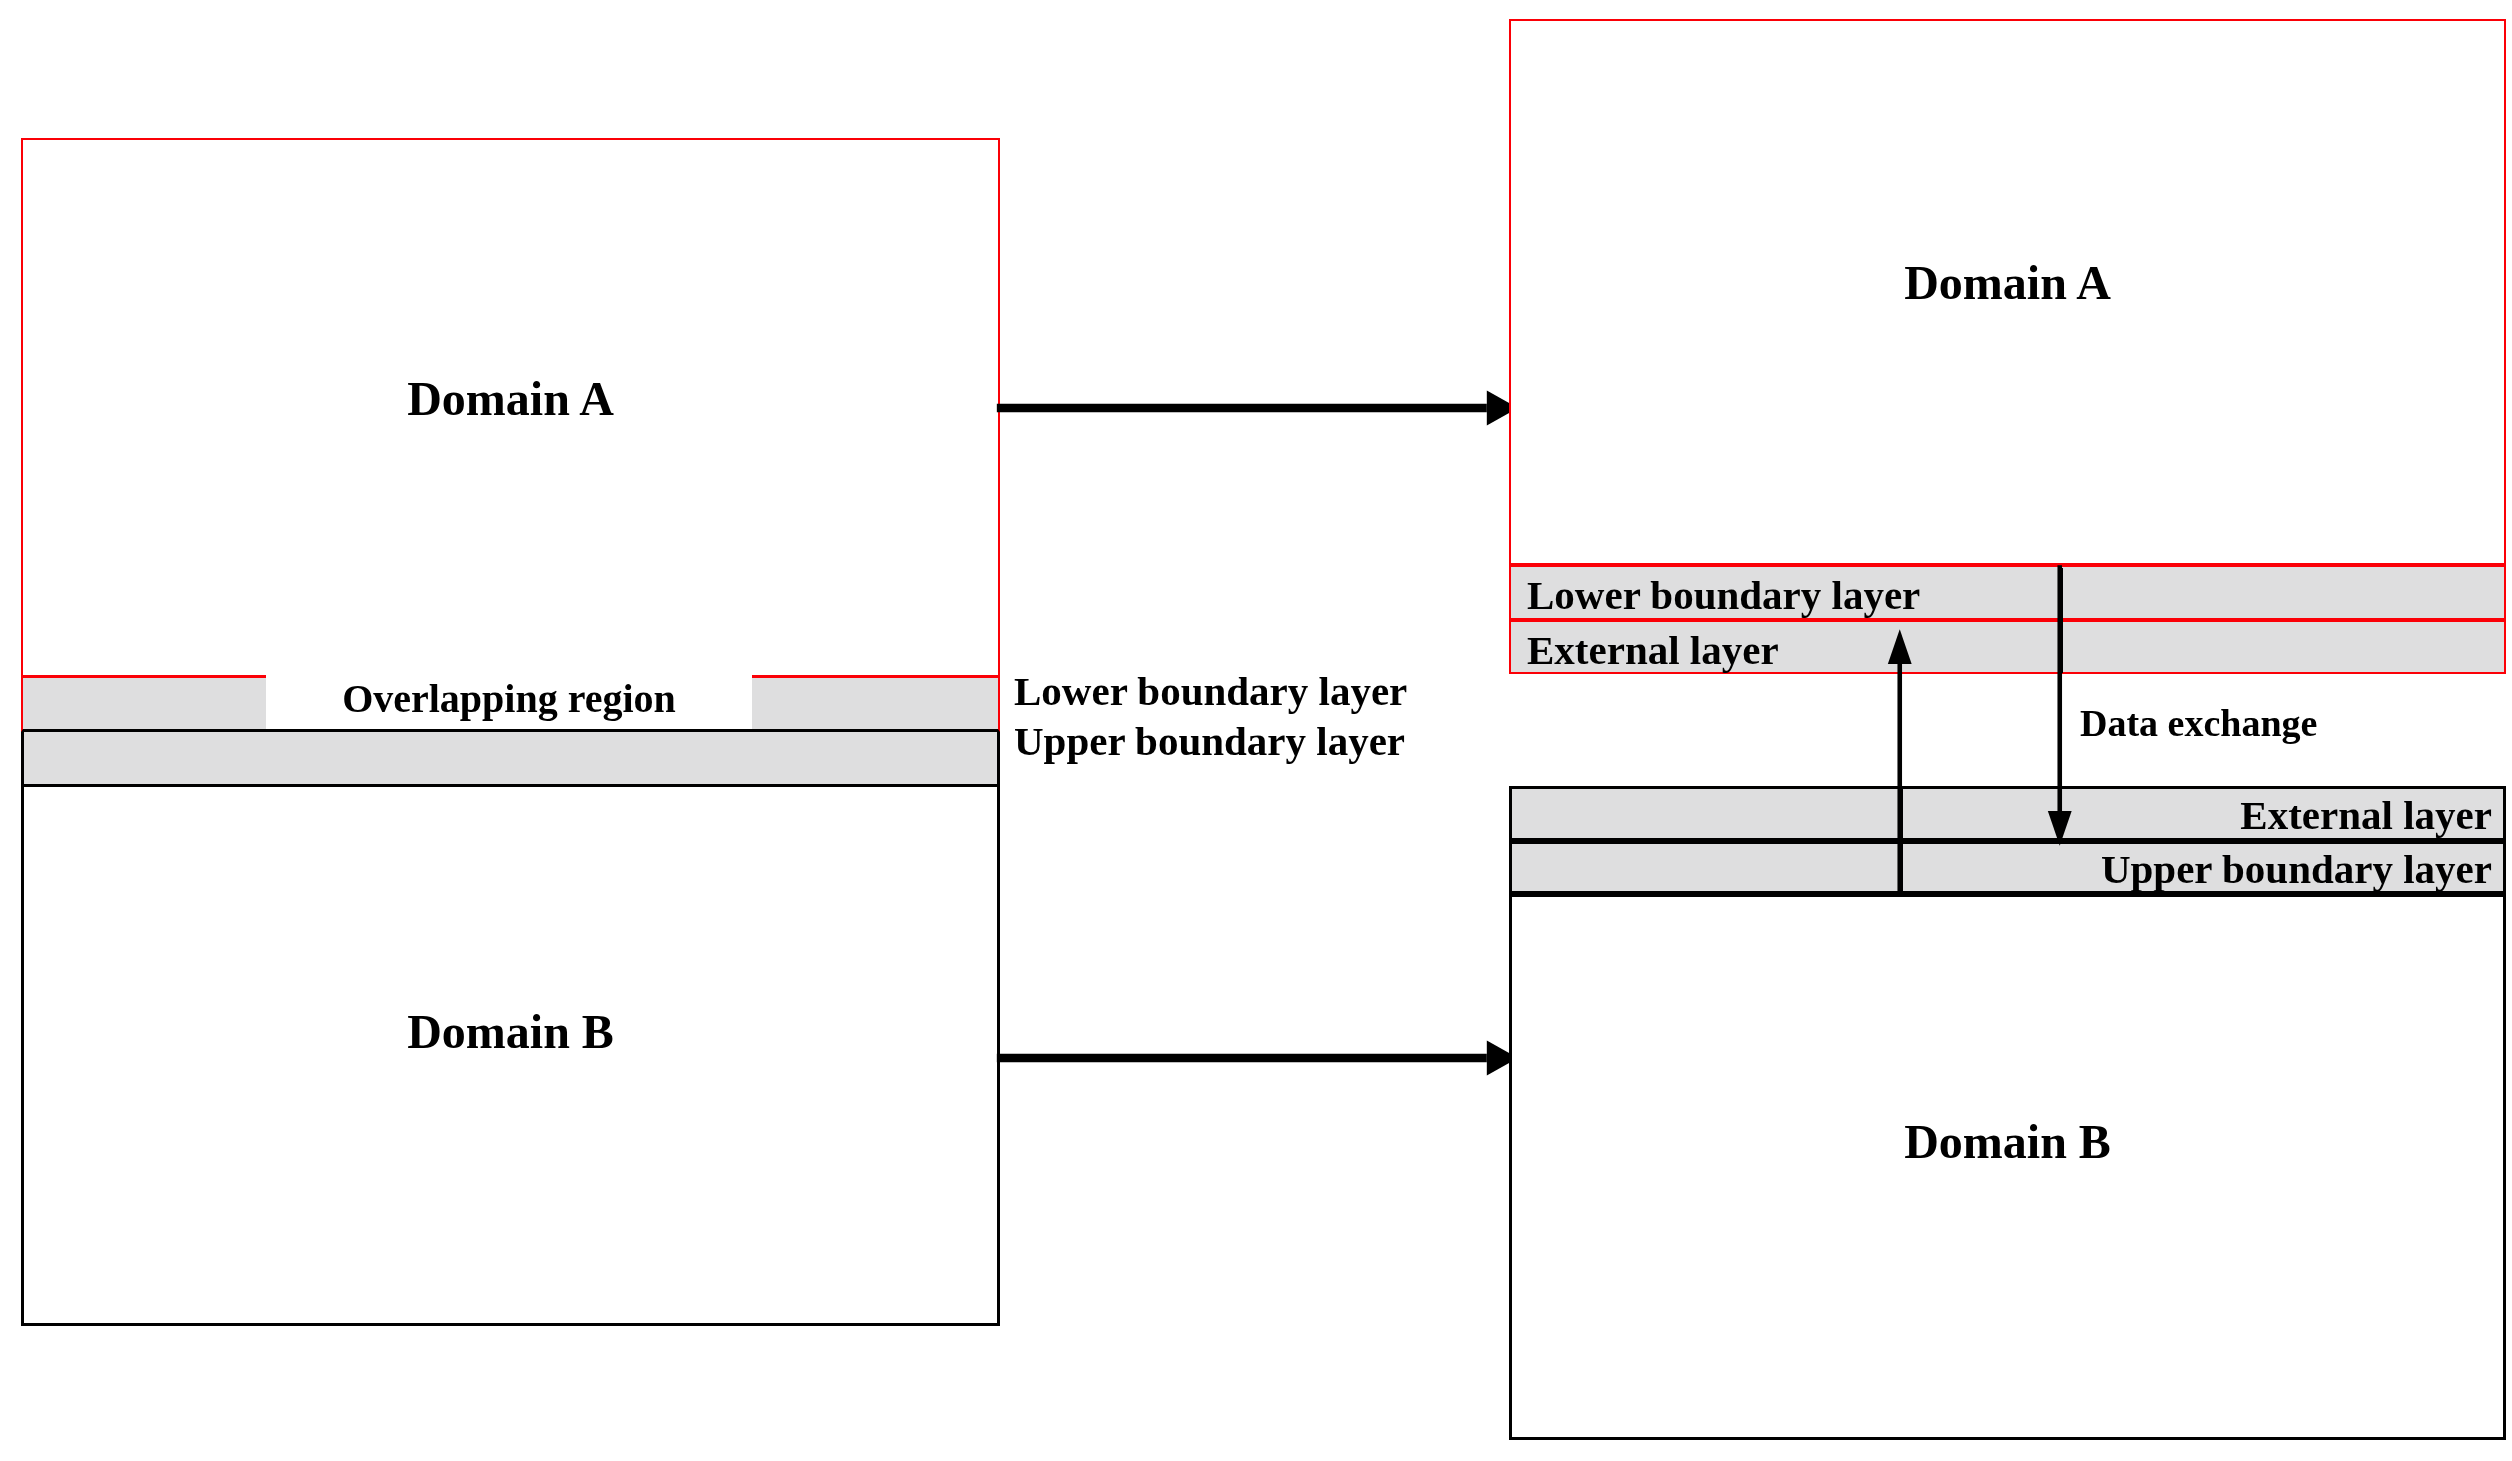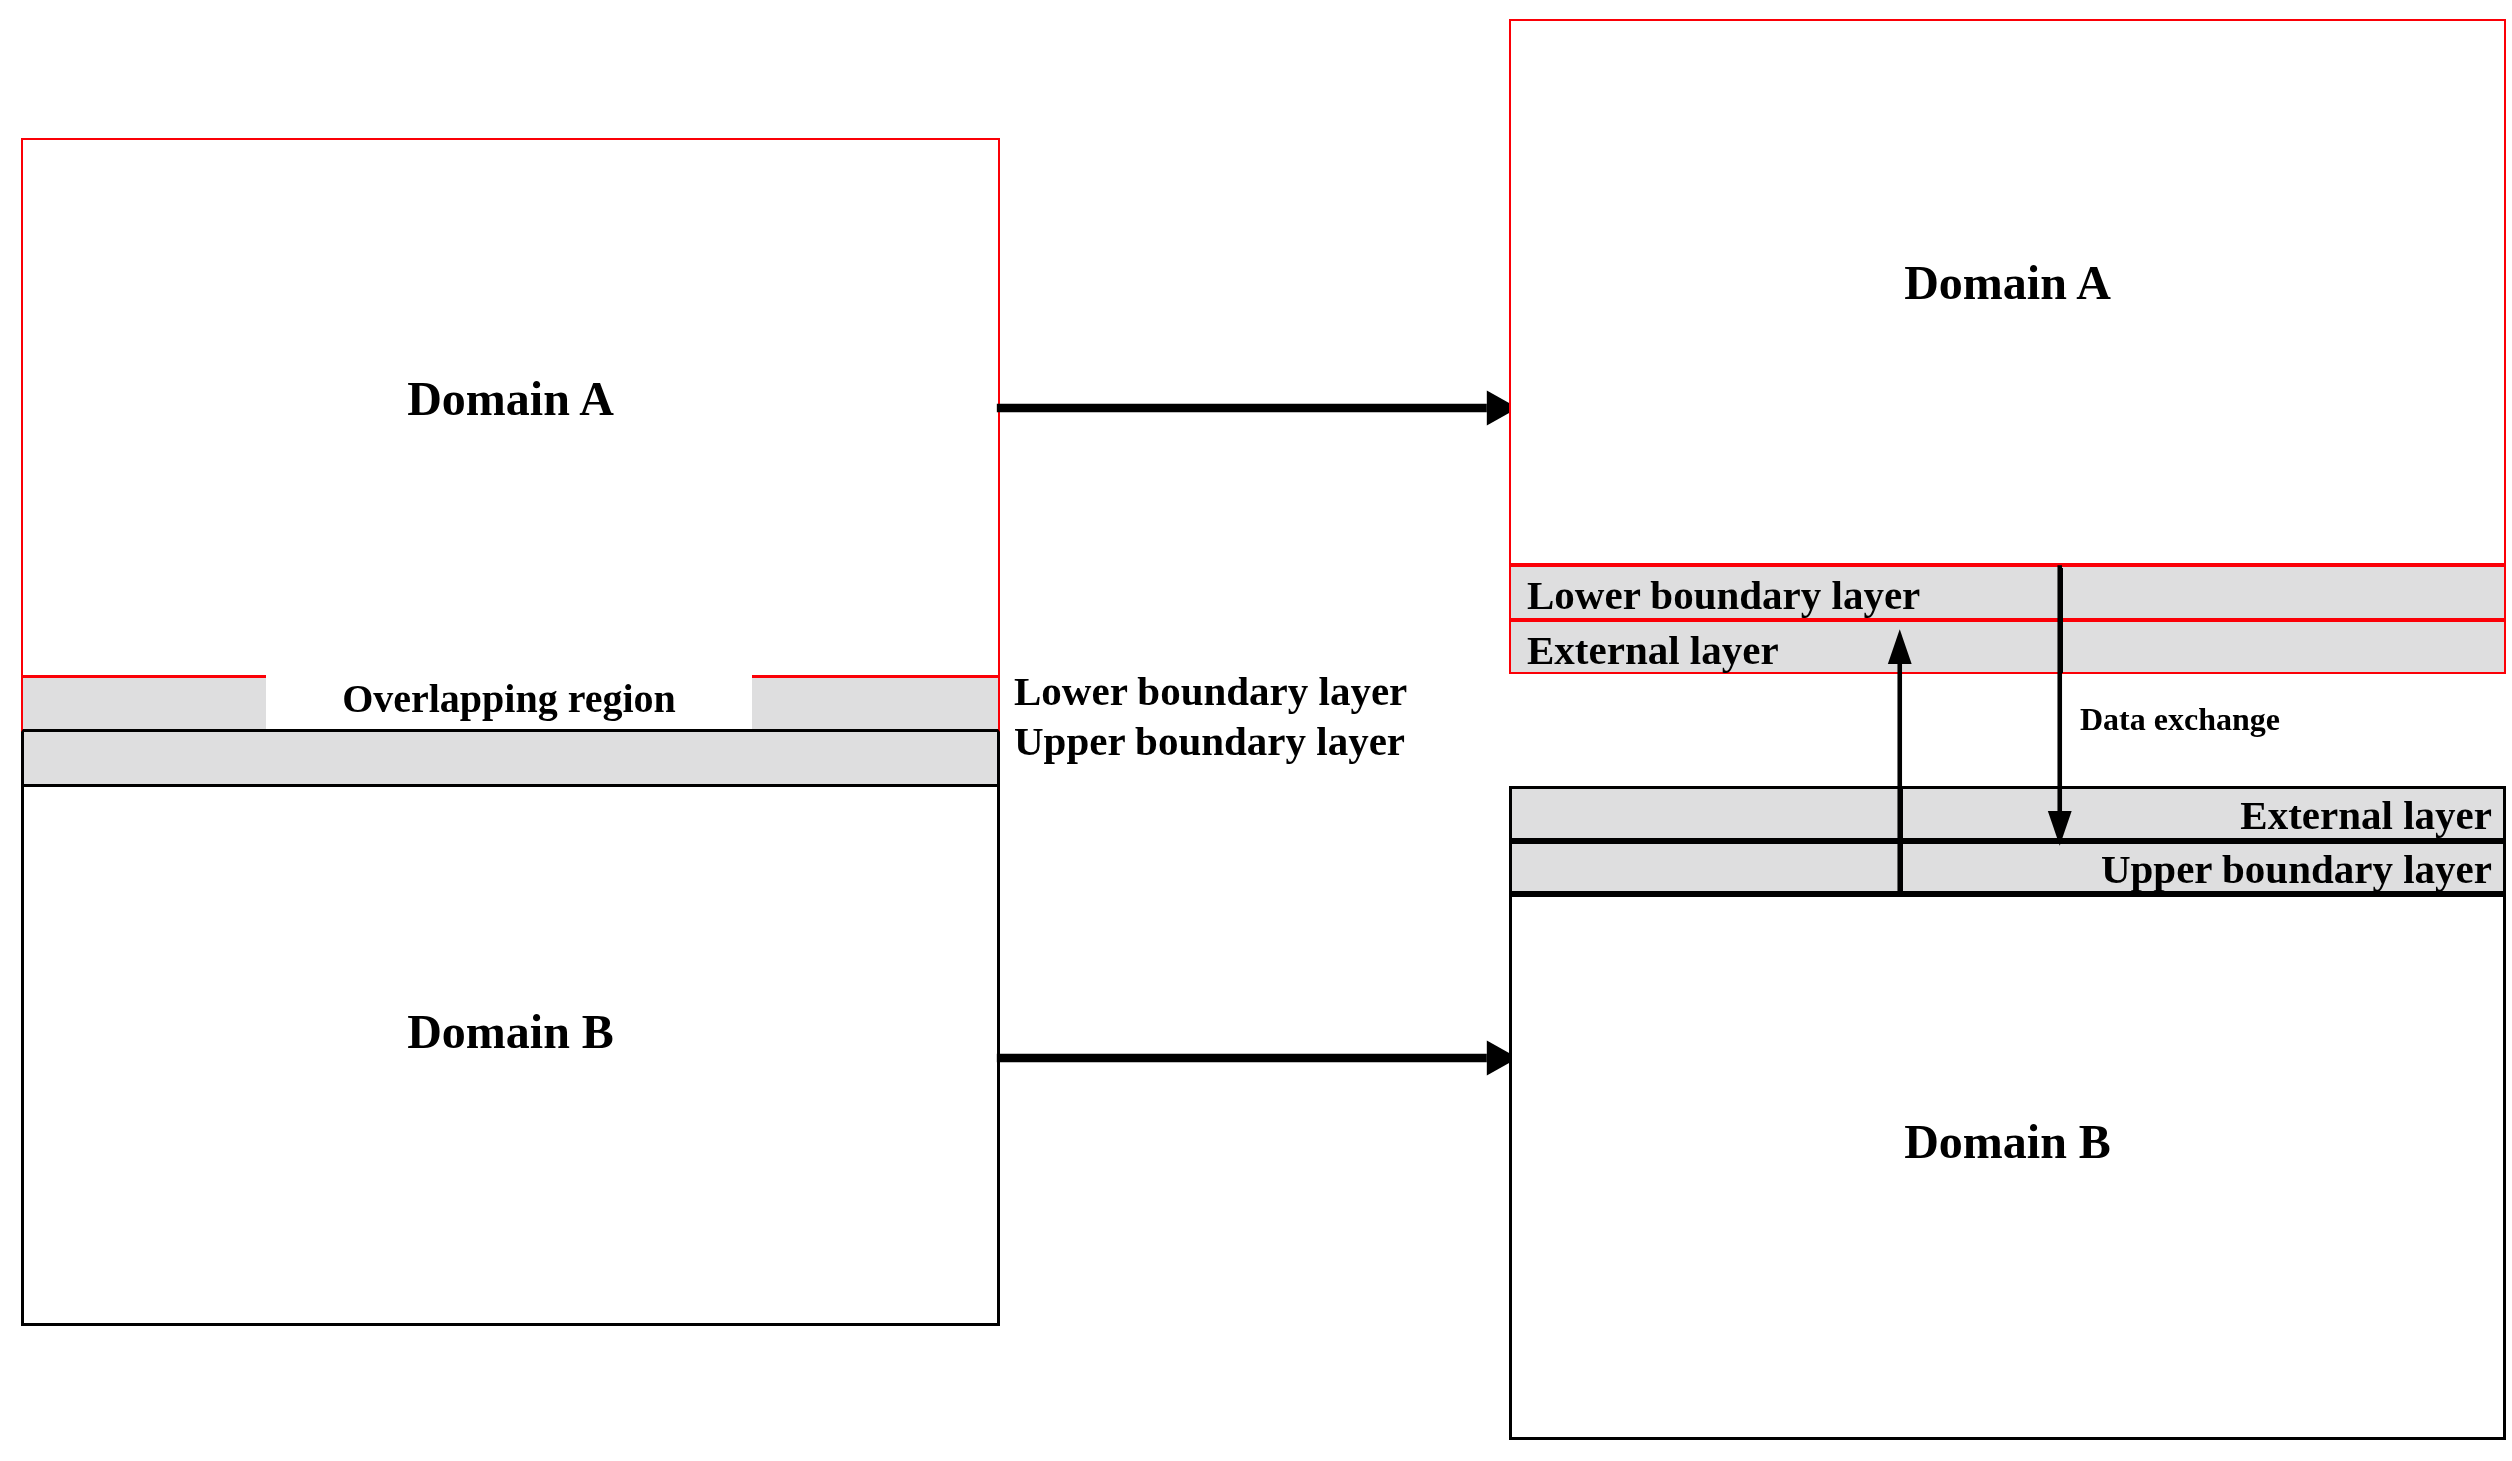--- a/index.html
+++ b/index.html
@@ -200,21 +200,21 @@
     position: absolute;
     width: 3.7px;
     background: #000000;
     z-index: 4;
   }
   .data-exchange-label {
     position: absolute;
     left: 2080px;
     top: 701px;
     font-weight: bold;
-    font-size: 32px;
+    font-size: 38px;
     color: #000000;
     white-space: nowrap;
   }
   .v-arrow {
     position: absolute;
     z-index: 7;
   }
   .v-arrow svg { display: block; }
 </style>
 </head>

